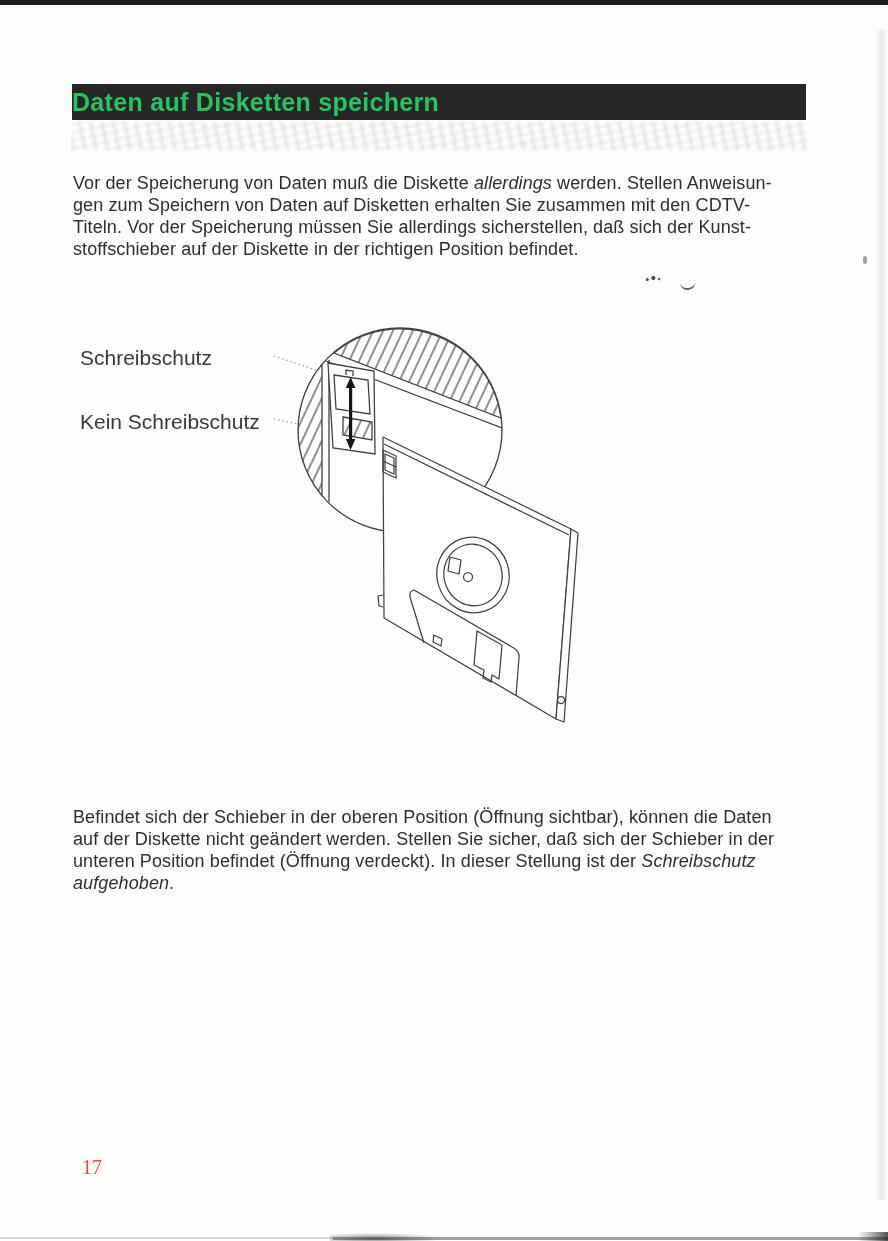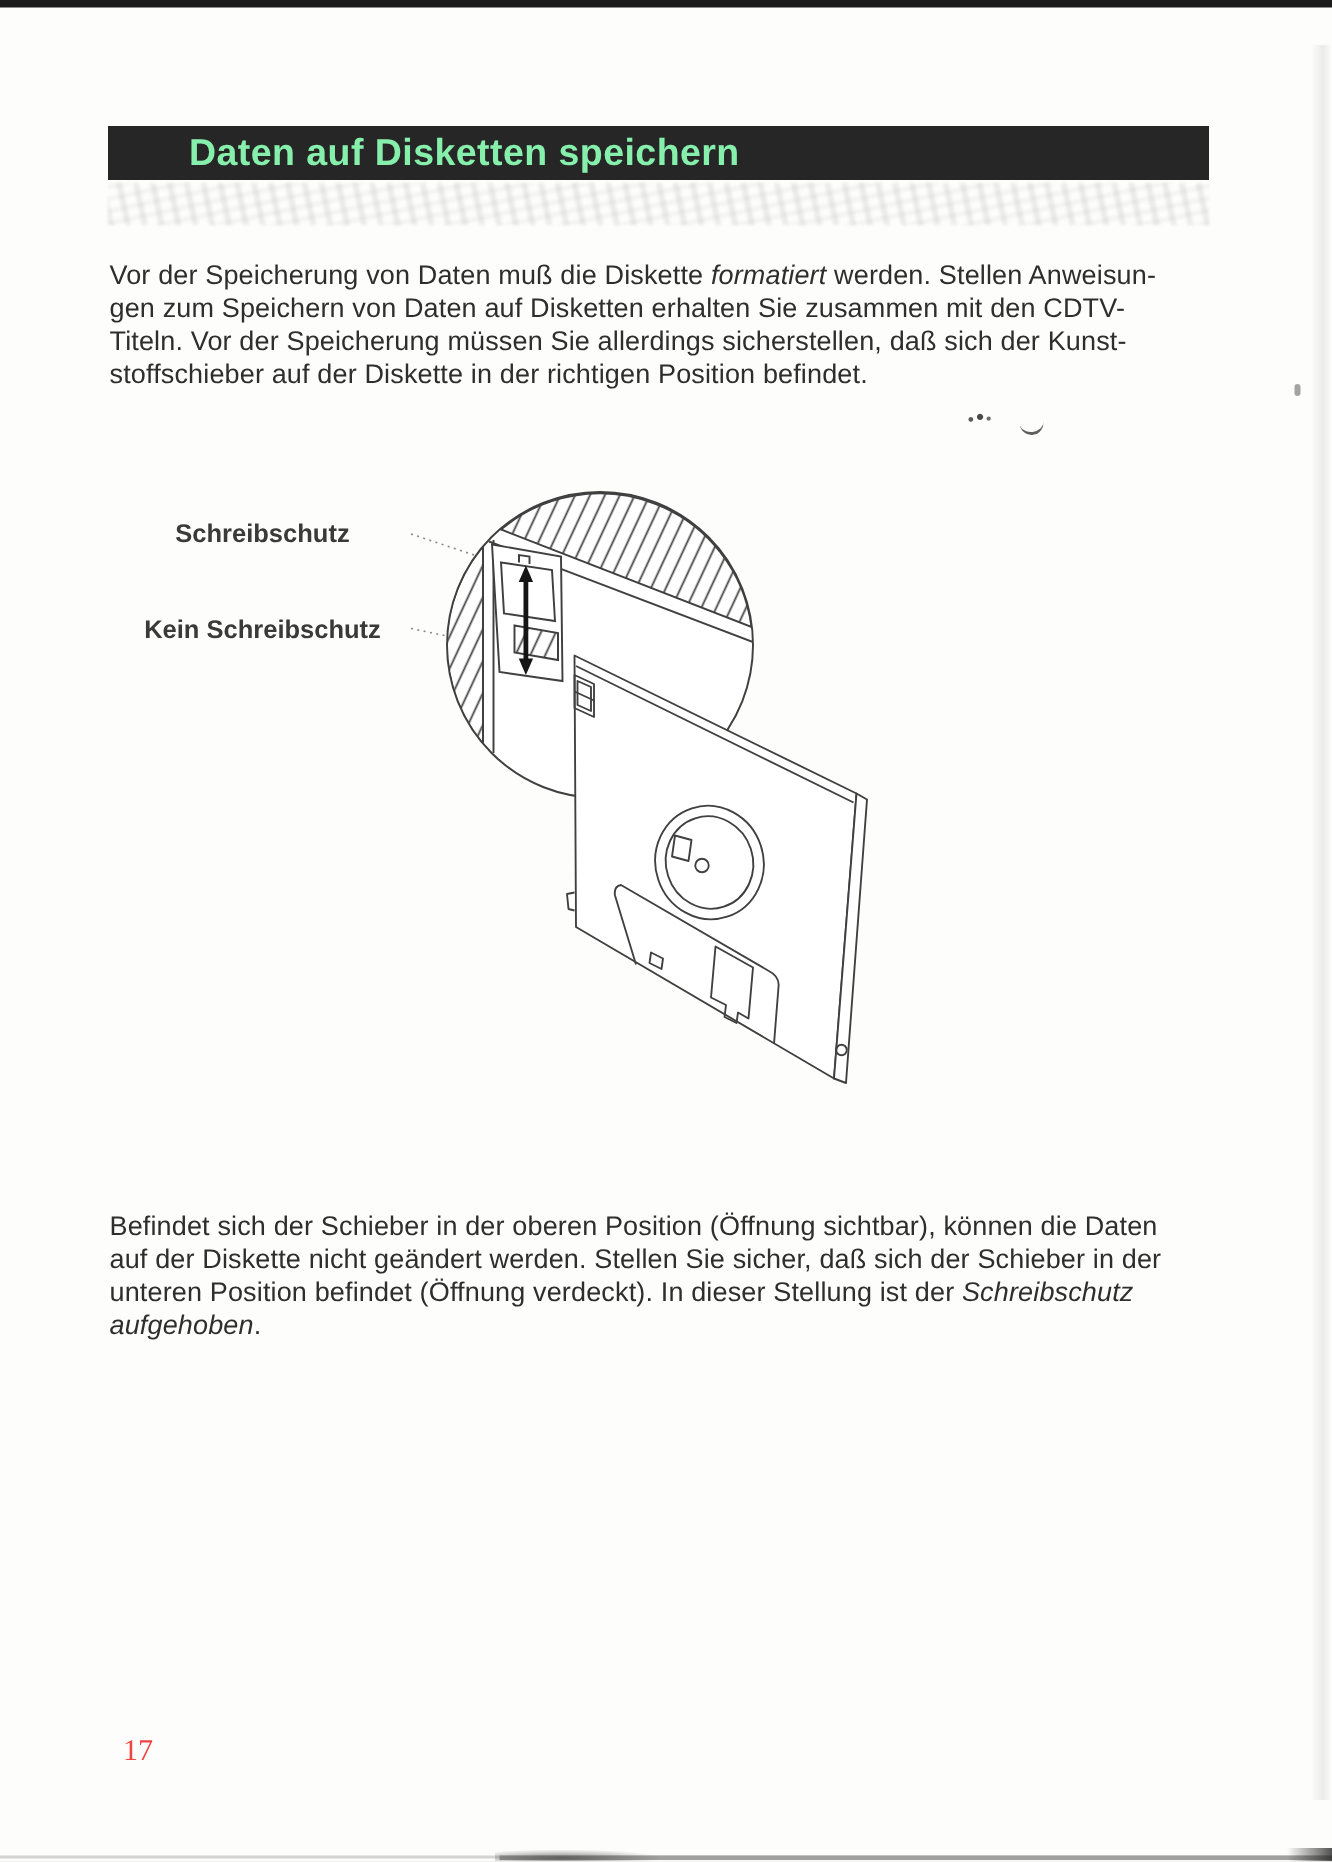--- a/index.html
+++ b/index.html
@@ -1,31 +1,31 @@
 <!DOCTYPE html>
 <html><head>
 <meta charset="utf-8">
 <style>
   html,body{margin:0;padding:0;background:#e8e8e8;}
   .page{position:relative;width:888px;height:1241px;background:#fdfdfc;
         font-family:"Liberation Sans",sans-serif;overflow:hidden;margin:0 auto;}
   .top-strip{position:absolute;left:0;top:0;width:888px;height:5px;background:#1c1c1c;}
   .header-bar{position:absolute;left:72px;top:84px;width:734px;height:36px;background:#262626;}
-  .header-title{color:#86efac;font-size:25px;font-weight:bold;line-height:37px;
-        padding-left:14px;letter-spacing:.3px;white-space:nowrap;margin-left:40px;}
+  .header-title{color:#22c55e;font-size:25px;font-weight:bold;line-height:37px;
+        letter-spacing:.3px;white-space:nowrap;}
   .ghost-band{position:absolute;left:72px;top:122px;width:734px;height:28px;opacity:.55;
         filter:blur(1.2px);
         background:
           repeating-linear-gradient(78deg, rgba(60,60,60,.16) 0 4px, rgba(0,0,0,0) 4px 11px),
           repeating-linear-gradient(-12deg, rgba(90,90,90,.11) 0 3px, rgba(0,0,0,0) 3px 8px);}
   .para{position:absolute;left:73px;width:748px;font-size:18px;line-height:22px;
         color:#2e2e2e;white-space:pre-line;letter-spacing:.1px;}
   .para em{font-style:italic;}
   #para1{top:172px;} #para2{top:789px;margin-top:17px;}
-  .fig-label{position:absolute;width:190px;text-align:center;font-size:17px;color:#3a3a3a;font-weight:bold;}
+  .fig-label{position:absolute;width:190px;text-align:left;font-size:21px;color:#3a3a3a;}
   #fig-label-1{left:80px;top:346px;} #fig-label-2{left:80px;top:410px;}
   .fig-svg{position:absolute;left:140px;top:315px;width:520px;height:440px;}
   .page-num{position:absolute;left:82px;top:1156px;font-family:"Liberation Serif",serif;
         font-size:20px;color:#ef4444;}
   .right-streak{position:absolute;right:1px;top:30px;width:13px;height:1170px;
         background:linear-gradient(to right, rgba(0,0,0,0), rgba(0,0,0,0.07) 60%, rgba(0,0,0,0.02));}
   .bottom-line{position:absolute;left:0;bottom:2px;width:888px;height:2px;background:#d4d4d4;}
   .bottom-line-dark{position:absolute;left:333px;bottom:1px;width:555px;height:3px;background:#a0a0a0;}
   .bottom-blob{position:absolute;left:330px;bottom:0;width:110px;height:8px;
         background:radial-gradient(ellipse at 40% 70%, rgba(40,40,40,.55), rgba(0,0,0,0) 72%);}
@@ -47,21 +47,21 @@
 
 <div class="page">
 
   <div class="top-strip"></div>
 
   <div class="header-bar">
     <div class="header-title">Daten auf Disketten speichern</div>
   </div>
   <div class="ghost-band"></div>
 
-  <div class="para" id="para1"><span>Vor der Speicherung von Daten muß die Diskette </span><em>formatiert</em><span> werden. Stellen Anweisun-
+  <div class="para" id="para1"><span>Vor der Speicherung von Daten muß die Diskette </span><em>allerdings</em><span> werden. Stellen Anweisun-
 gen zum Speichern von Daten auf Disketten erhalten Sie zusammen mit den CDTV-
 Titeln. Vor der Speicherung müssen Sie allerdings sicherstellen, daß sich der Kunst-
 stoffschieber auf der Diskette in der richtigen Position befindet.</span></div>
 
   <div class="fig-label" id="fig-label-1">Schreibschutz</div>
   <div class="fig-label" id="fig-label-2">Kein Schreibschutz</div>
 
   <svg class="fig-svg" viewBox="140 315 520 440" xmlns="http://www.w3.org/2000/svg">
     <defs>
       <pattern id="hatch" width="9" height="9" patternUnits="userSpaceOnUse" patternTransform="rotate(25)">

